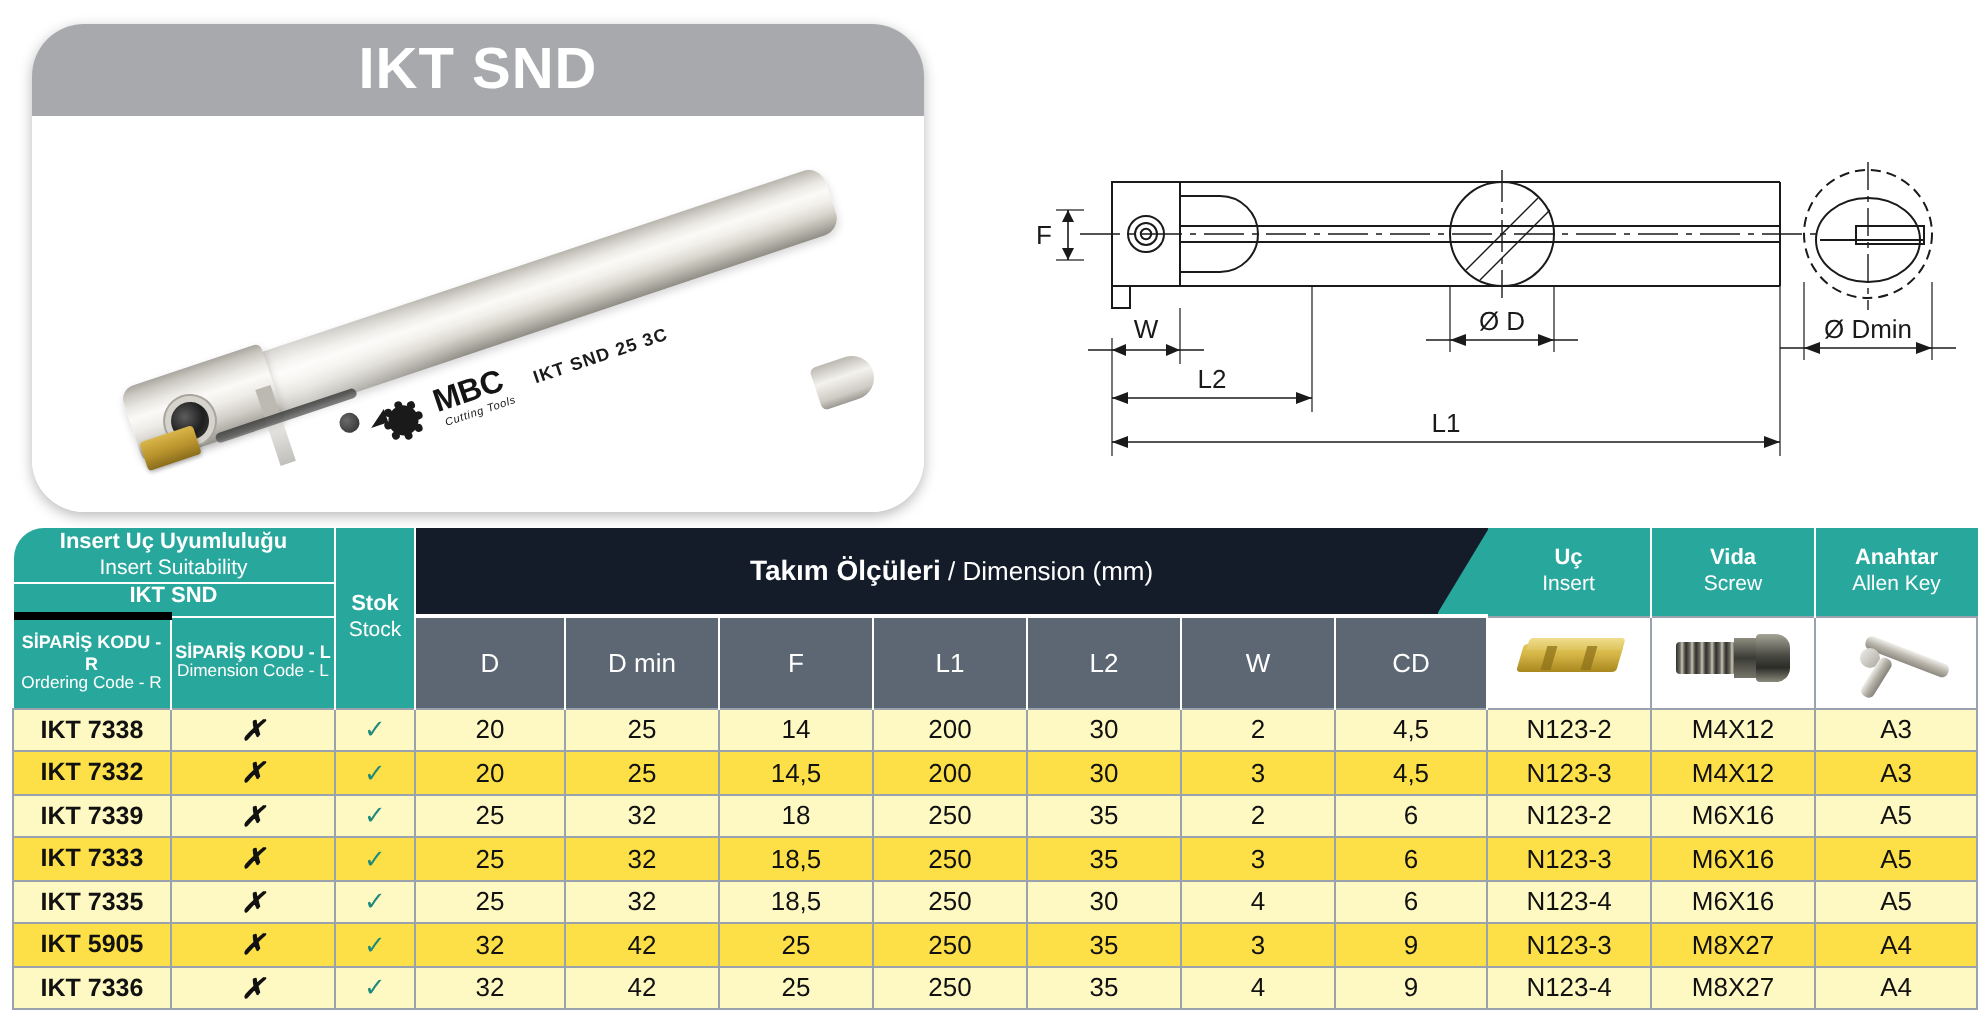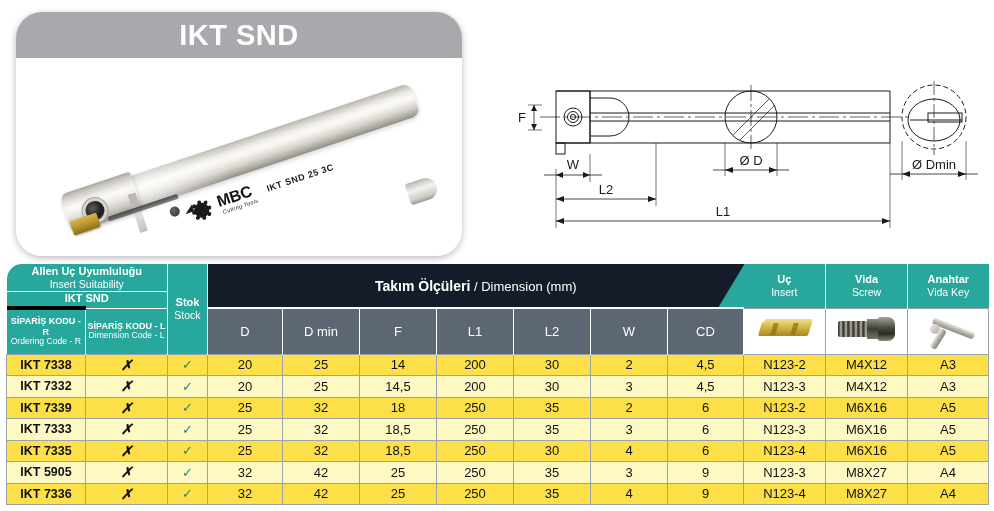--- a/index.html
+++ b/index.html
@@ -211,22 +211,22 @@
 
   td.data {
     text-align:center; vertical-align:middle;
     font-size:13px; color:#111;
     height:21.5px;
     border:1px solid #9aa2ad;
   }
   td.data.code { font-weight:bold; font-size:12.5px; }
   td.data.mark { font-weight:bold; font-style:italic; font-size:14px; }
   td.data.tick { color:#1f8a7d; font-size:13px; }
-  tr.alt td.data { background:#fef9c3;text-align:center; }
-  tr.norm td.data { background:#fde047; }
+  tr.alt td.data { background:#fde047;text-align:center; }
+  tr.norm td.data { background:#fef9c3; }
 
   
   .ico-insert {
     display:inline-block; width:58px; height:22px; position:relative;
   }
   .ico-insert .body {
     position:absolute; left:4px; top:4px; width:50px; height:14px;
     background:linear-gradient(to bottom,#e3c65a 0%, #d4b445 40%, #a8881f 100%);
     transform: skewX(-16deg);
     border-radius:2px;
@@ -416,42 +416,42 @@
           <col style="width:77px">
           <col style="width:76px">
         <col style="width:82px">
           <col style="width:82px">
           <col style="width:81px">
       </colgroup>
 
       <tbody>
           <tr>
         <td class="th-teal corner-tl" colspan="2" style="height:27px">
-          <div class="tr-line">Allen Uç Uyumluluğu</div>
+          <div class="tr-line">Insert Uç Uyumluluğu</div>
           <div class="en-line">Insert Suitability</div>
         </td>
         <td class="th-teal" rowspan="3">
           <div class="tr-line">Stok</div>
           <div class="en-line">Stock</div>
         </td>
         <td class="th-dark" colspan="7" rowspan="2" style="height:41px">
           <span class="tr-line">Takım Ölçüleri</span><span class="en-line"> / </span><span class="en-line">Dimension (mm)</span>
           <span class="dark-slash"></span>
         </td>
         <td class="th-teal" rowspan="2">
           <div class="tr-line">Uç</div>
           <div class="en-line">Insert</div>
         </td>
         <td class="th-teal" rowspan="2">
           <div class="tr-line">Vida</div>
           <div class="en-line">Screw</div>
         </td>
         <td class="th-teal" rowspan="2" style="border-right:none">
           <div class="tr-line">Anahtar</div>
-          <div class="en-line">Vida Key</div>
+          <div class="en-line">Allen Key</div>
         </td>
       </tr>
 
       <tr>
         <td class="th-teal" colspan="2" style="height:17px; border-top:1px solid #ffffff">
           <div class="tr-line">IKT SND</div>
         </td>
       </tr>
 
       <tr>

